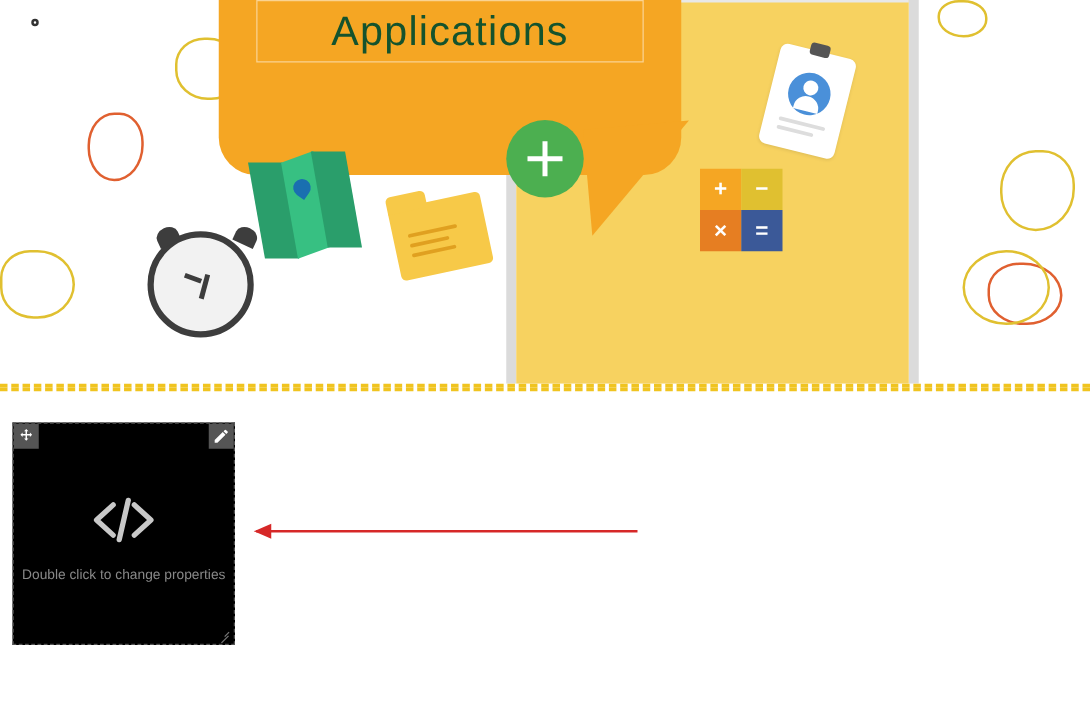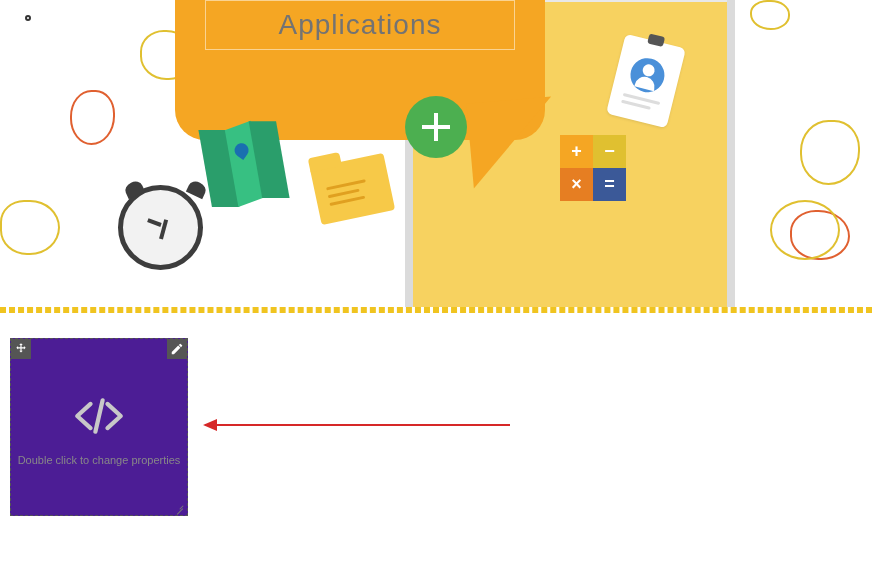--- a/index.html
+++ b/index.html
@@ -88,23 +88,23 @@
     top: 0;
     left: 205px;
     width: 310px;
     height: 50px;
     border: 1px solid rgba(255,255,255,0.5);
     display: flex;
     align-items: center;
     justify-content: center;
   }
   .title-text {
-    font-size: 28px;
+    font-size: 33px;
     font-weight: 300;
-    color: #737373;
+    color: #14532d;
     letter-spacing: 1px;
   }
 
   
   .plus-btn {
     position: absolute;
     top: 96px;
     left: 405px;
     width: 62px;
     height: 62px;
@@ -314,21 +314,21 @@
   }
 
   
   .widget {
     position: absolute;
     top: 338px;
     left: 10px;
     width: 178px;
     height: 178px;
     border: 1px dashed #555;
-    background: #4c1d95;
+    background: #000000;
   }
   .widget-handle {
     position: absolute;
     width: 20px;
     height: 20px;
     background: #555;
     display: flex;
     align-items: center;
     justify-content: center;
     cursor: pointer;

